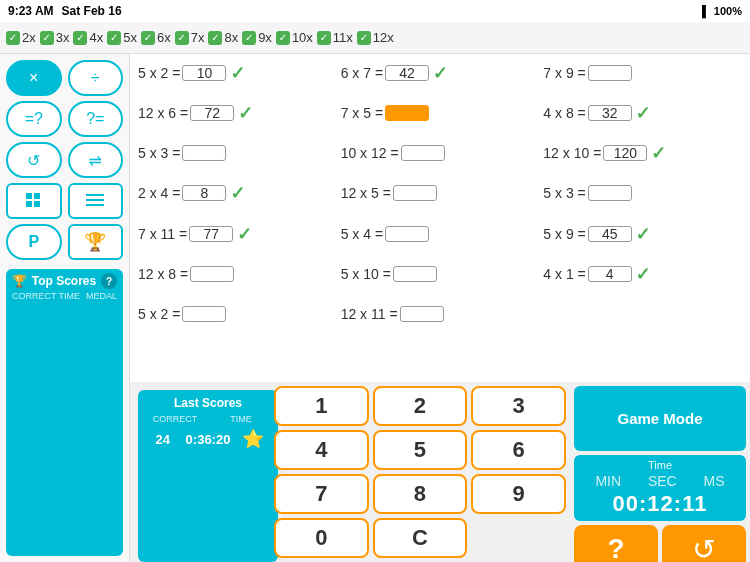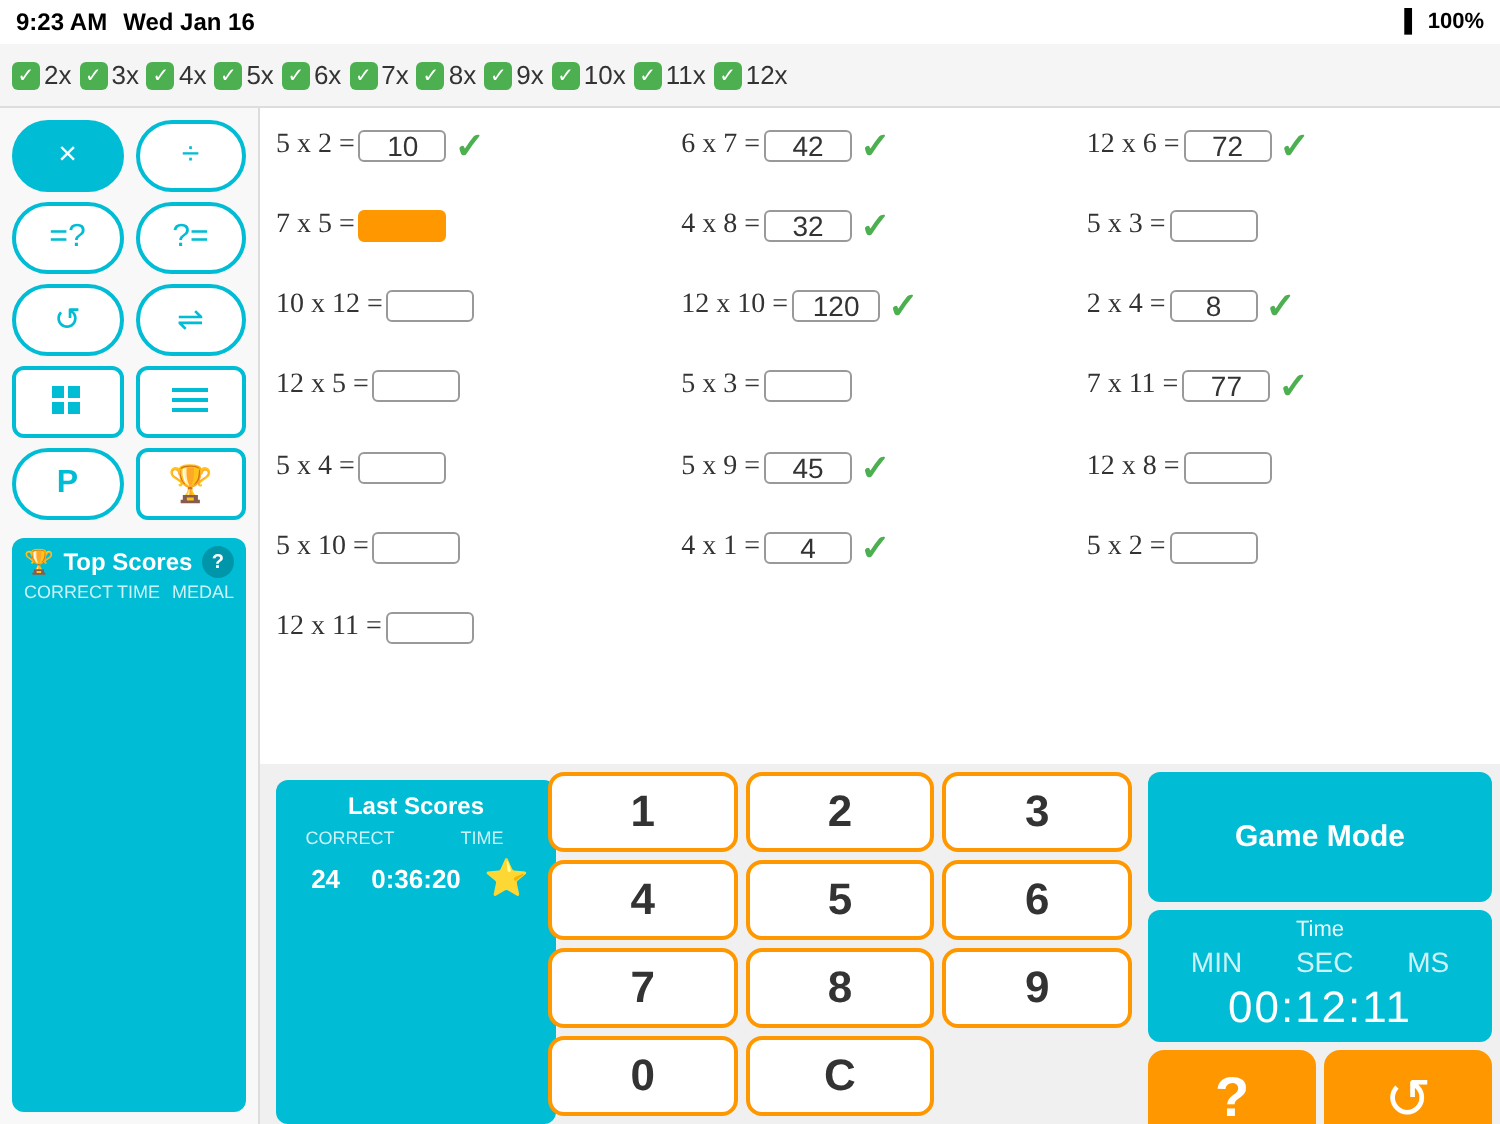--- a/index.html
+++ b/index.html
@@ -173,21 +173,20 @@
       color: #fff;
     }
     .eq-check {
       color: #4CAF50;
       font-size: 18px;
       font-weight: bold;
       margin-left: 2px;
     }
     .eq-text {
       white-space: nowrap;
-      font-family: Liberation Serif, serif;
     }
 
     
     .last-scores-panel {
       width: 140px;
       background: #00BCD4;
       border-radius: 6px;
       margin: 4px;
       padding: 4px 6px;
     }
@@ -276,21 +275,21 @@
       display: flex;
       justify-content: space-around;
       font-size: 14px;
       color: rgba(255,255,255,0.8);
       margin-bottom: 2px;
     }
     .timer-value {
       text-align: center;
       color: #fff;
       font-size: 22px;
-      font-weight: 400;
+      font-weight: 700;
       letter-spacing: 1px;
     }
     .timer-bottom-btns {
       display: flex;
       gap: 4px;
     }
     .timer-action-btn {
       flex: 1;
       height: 48px;
       background: #FF9800;
@@ -335,21 +334,21 @@
       height: 180px;
       background: #f0f0f0;
     }
   </style>
 </head>
 <body>
 
 <div class="status-bar">
   <div style="display:flex;gap:8px;align-items:center;">
     <span>9:23 AM</span>
-    <span>Wed Jan 16</span>
+    <span>Sat Feb 16</span>
   </div>
   <div class="status-right">
     <span>▌</span>
     <span>100%</span>
   </div>
 </div>
 
 <div class="mult-bar" id="mult-bar">
     <div class="mult-item">
       <span class="chk">✓</span>
@@ -455,20 +454,25 @@
     <div class="equations-top" id="equations-grid" style="grid-template-columns: repeat(3, 1fr); grid-template-rows: repeat(8, 1fr);">
     <div class="eq-item">
         <span class="eq-text">5&nbsp;x&nbsp;2&nbsp;=</span>
         <input class="eq-input filled" value="10" readonly="" style="">
         <span class="eq-check">✓</span>
       </div>
         <div class="eq-item">
         <span class="eq-text">6&nbsp;x&nbsp;7&nbsp;=</span>
         <input class="eq-input filled" value="42" readonly="" style="">
         <span class="eq-check">✓</span>
+      </div>
+        <div class="eq-item">
+        <span class="eq-text">7&nbsp;x&nbsp;9&nbsp;=</span>
+        <input class="eq-input filled" value="" readonly="" style="">
+
       </div>
         <div class="eq-item">
         <span class="eq-text">12&nbsp;x&nbsp;6&nbsp;=</span>
         <input class="eq-input filled" value="72" readonly="" style="">
         <span class="eq-check">✓</span>
       </div>
         <div class="eq-item">
         <span class="eq-text">7&nbsp;x&nbsp;5&nbsp;=</span>
         <input class="eq-input orange" value="" readonly="" style="">
 

